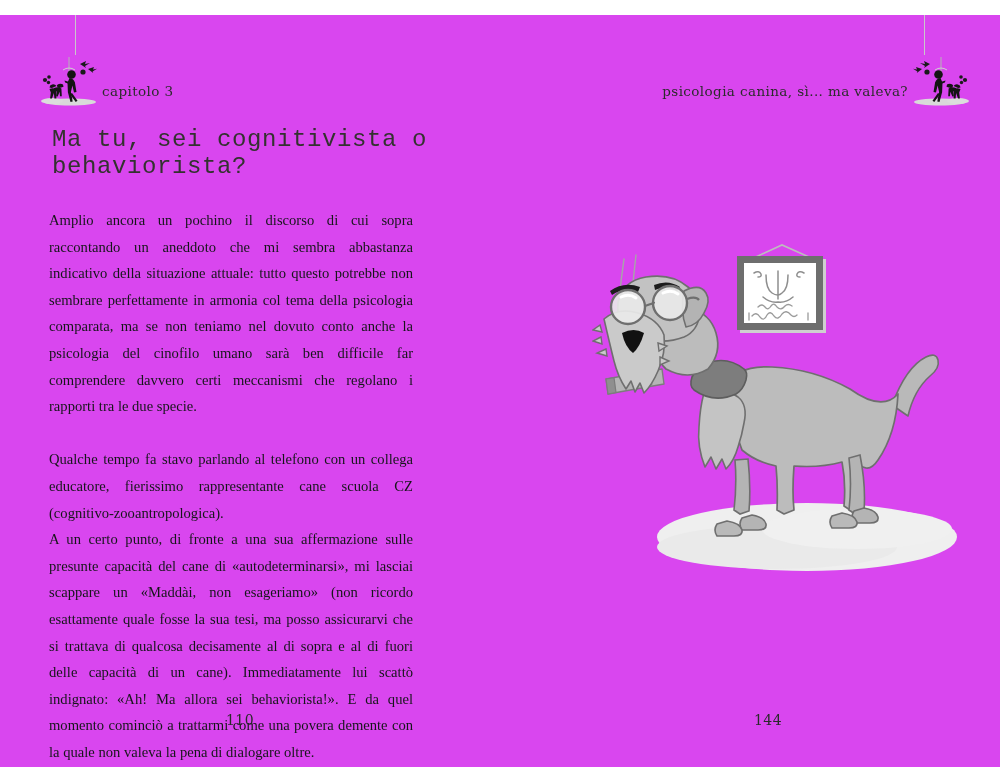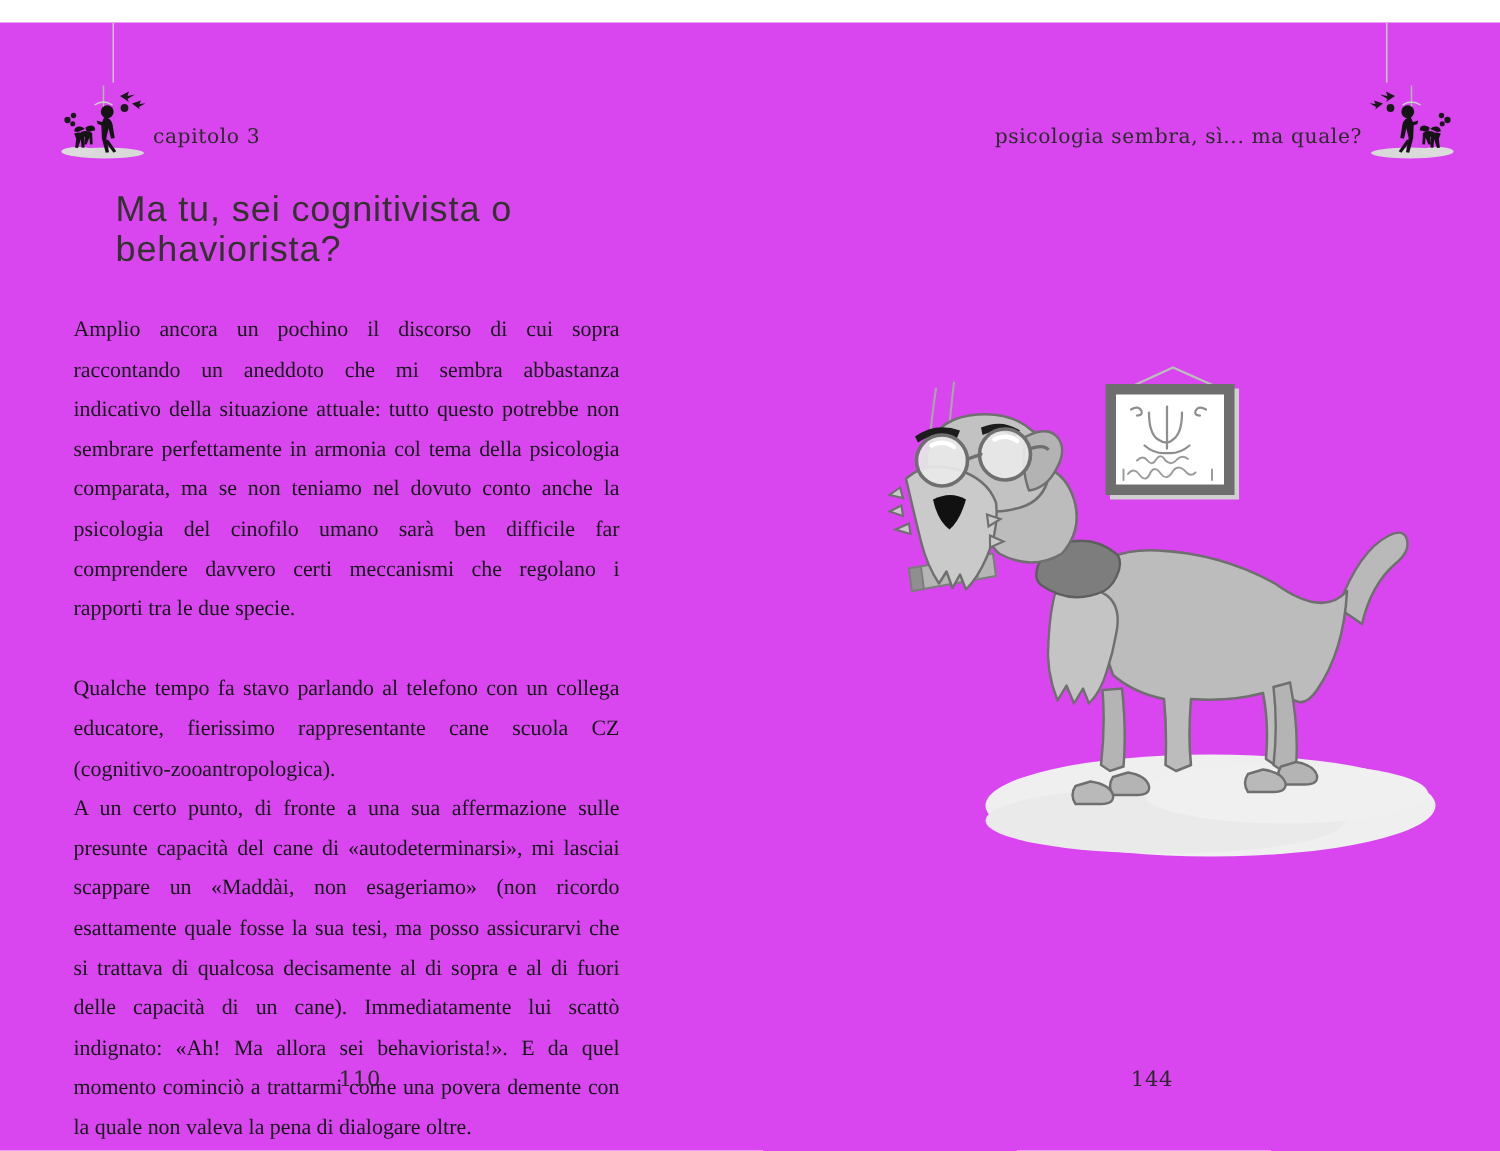--- a/index.html
+++ b/index.html
@@ -68,24 +68,24 @@
     width: 1px;
     height: 40px;
     background: #c9c9c9;
   }
   .trimline-l { left: 75px; }
   .trimline-r { right: 75px; }
 
   
   .chapter-title {
     position: absolute;
-    left: 77px;
+    left: 52px;
     top: 112px;
     width: 380px;
-    font-family: Liberation Sans, sans-serif;
+    font-family: Liberation Mono, monospace;
     font-size: 24px;
     line-height: 1.12;
     letter-spacing: 0.6px;
     color: #33322f;
     font-weight: 400;
     margin: 0;
   }
 
   .col {
     position: absolute;
@@ -216,21 +216,21 @@
           <g fill="#141414">
             <path d="M21 30 q3.5 -2.4 6 -0.4 l0.5 2.2 -2.2 0.6 q-2.6 1.2 -4 -0.5z"></path>
             <path d="M18 33 q4.4 -1.6 7.4 0.6 l0.4 7.6 -1.8 0.1 -0.4 -4.6 -1.9 4.7 -1.6 -0.1 0.6 -4.9 q-1.9 -0.4 -2.7 -1.4z"></path>
           </g>
           <g fill="#141414">
             <path d="M20.5 31 q-1.6 -2.2 -4.4 -1.6 -2.6 0.6 -2.6 3.2 l2.4 0.4z"></path>
             <path d="M13.5 34 q3.8 -1.4 6.6 0.2 l0.3 9.2 -2 0.1 -0.5 -5.6 -1.9 5.7 -1.9 -0.1 0.7 -6z"></path>
           </g>
         </svg>
       </div>
-      <div class="runhead-text">psicologia sembra, sì... ma quale?</div>
+      <div class="runhead-text">psicologia canina, sì... ma valeva?</div>
     </div>
 
     <div class="illo">
       <svg width="400" height="370" viewBox="0 0 400 370" xmlns="http://www.w3.org/2000/svg">
 
         <g>
           <ellipse cx="215" cy="300" rx="150" ry="34" fill="#efefef"></ellipse>
           <ellipse cx="185" cy="310" rx="120" ry="22" fill="#eaeaea"></ellipse>
           <ellipse cx="265" cy="292" rx="95" ry="20" fill="#f0f0f0"></ellipse>
         </g>

